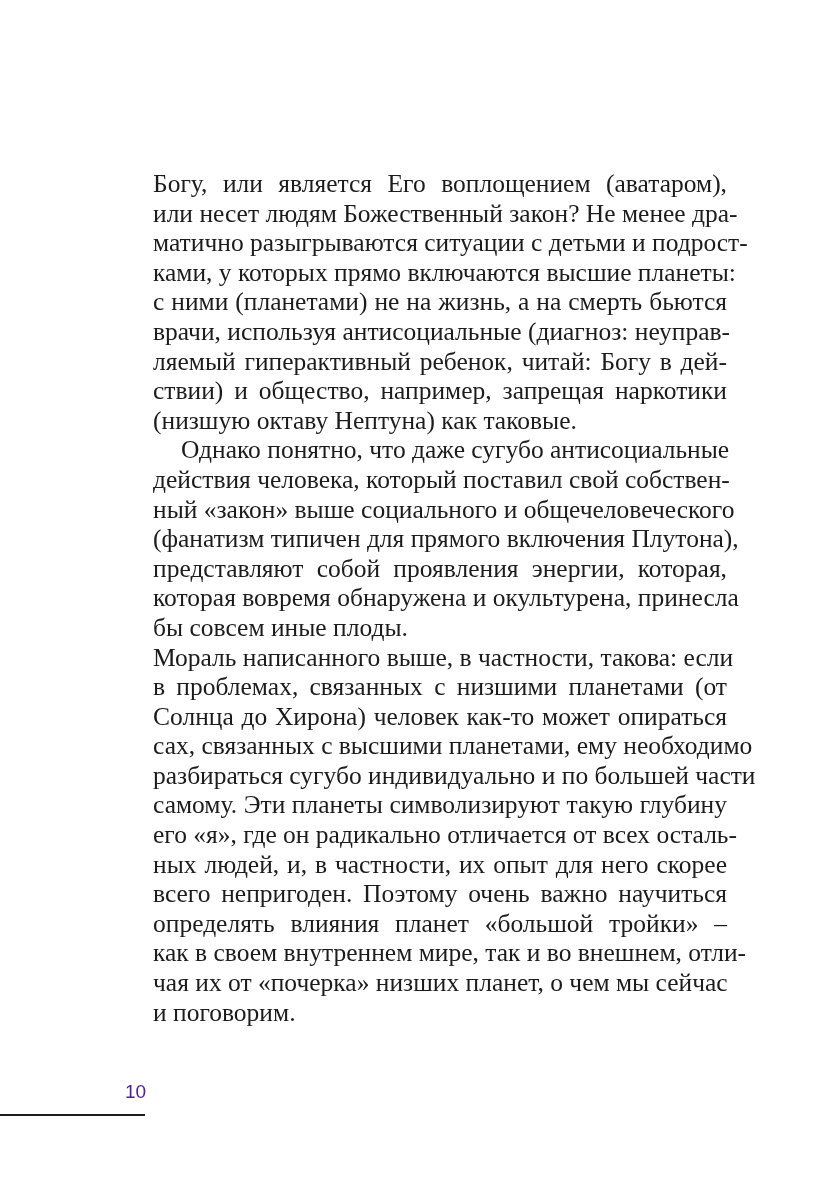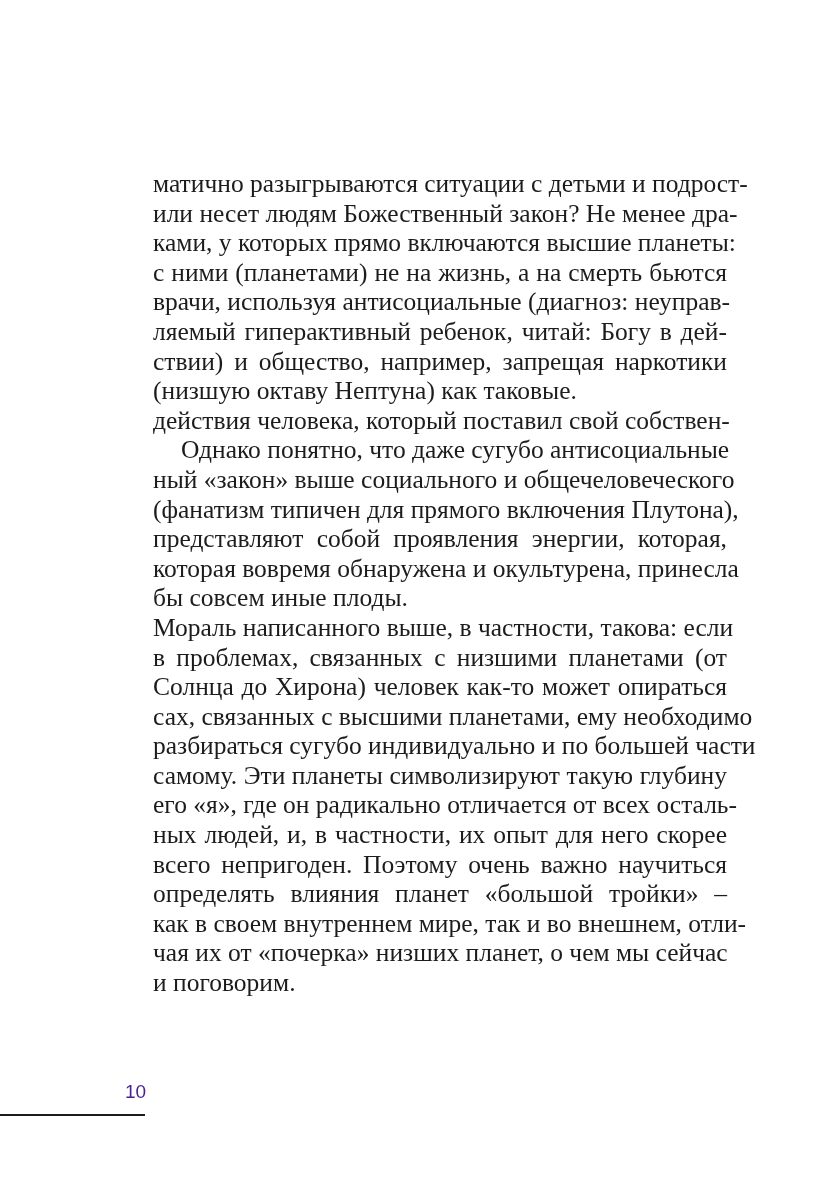--- a/index.html
+++ b/index.html
@@ -65,33 +65,34 @@
       background: #1c1c1c;
     }
   </style>
 </head>
 <body>
 
 <div class="page">
   <div class="text-block">
 
     <div>
+      <span class="line">Богу, или является Его воплощением (аватаром),</span>
+      <span class="line">или несет людям Божественный закон? Не менее дра-</span>
       <span class="line">матично разыгрываются ситуации с детьми и подрост-</span>
-      <span class="line">или несет людям Божественный закон? Не менее дра-</span>
       <span class="line">ками, у которых прямо включаются высшие планеты:</span>
       <span class="line">с ними (планетами) не на жизнь, а на смерть бьются</span>
       <span class="line">врачи, используя антисоциальные (диагноз: неуправ-</span>
       <span class="line">ляемый гиперактивный ребенок, читай: Богу в дей-</span>
       <span class="line">ствии) и общество, например, запрещая наркотики</span>
       <span class="line last">(низшую октаву Нептуна) как таковые.</span>
     </div>
 
     <div>
+      <span class="line indent">Однако понятно, что даже сугубо антисоциальные</span>
       <span class="line">действия человека, который поставил свой собствен-</span>
-      <span class="line indent">Однако понятно, что даже сугубо антисоциальные</span>
       <span class="line">ный «закон» выше социального и общечеловеческого</span>
       <span class="line">(фанатизм типичен для прямого включения Плутона),</span>
       <span class="line">представляют собой проявления энергии, которая,</span>
       <span class="line">которая вовремя обнаружена и окультурена, принесла</span>
       <span class="line last">бы совсем иные плоды.</span>
     </div>
 
     <div>
       <span class="line">Мораль написанного выше, в частности, такова: если</span>
       <span class="line">в проблемах, связанных с низшими планетами (от</span>

